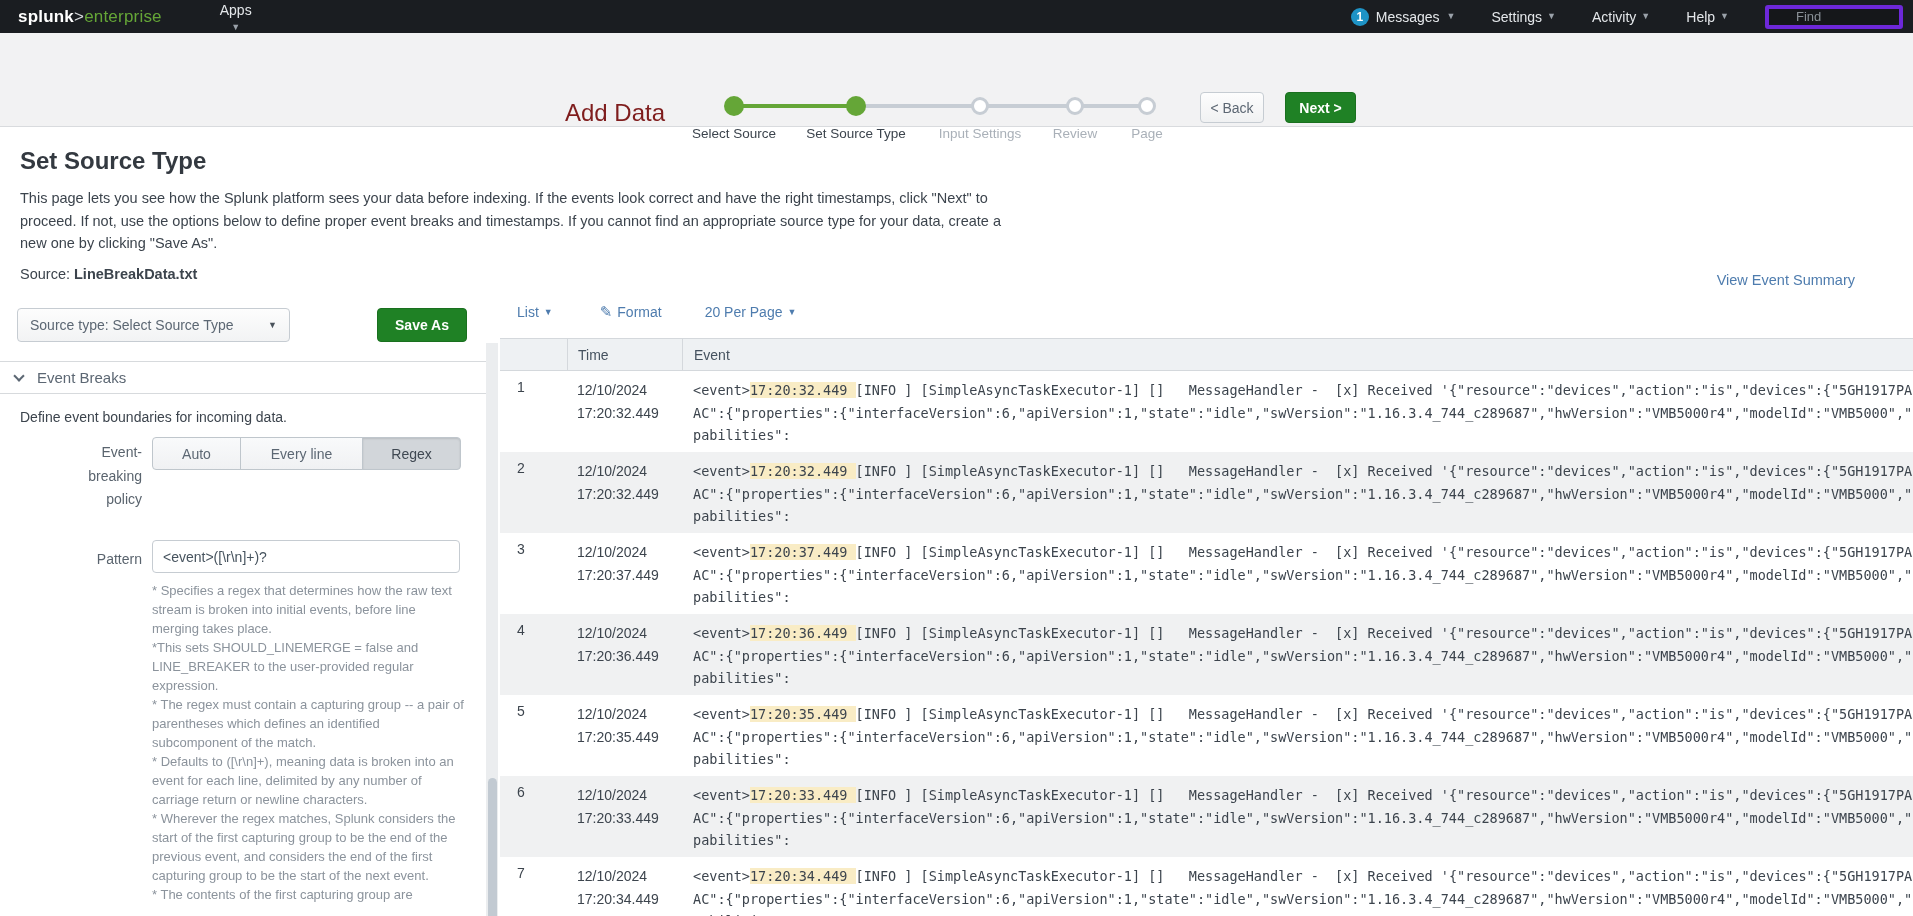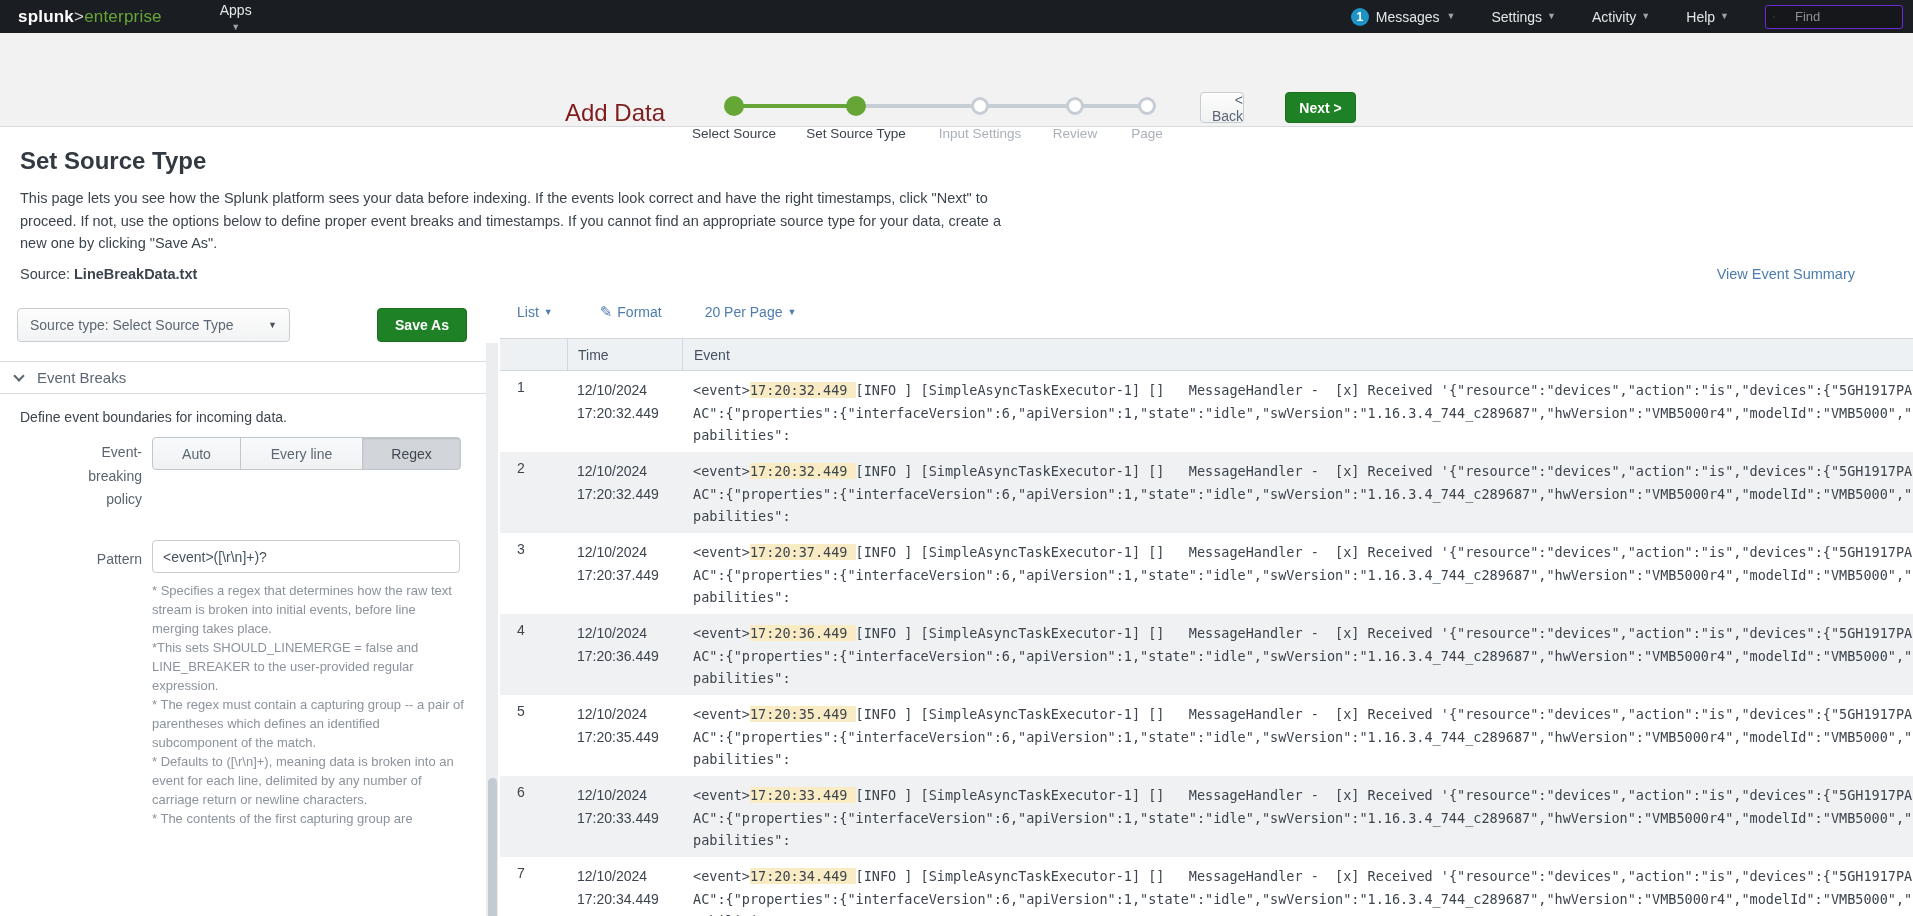--- a/index.html
+++ b/index.html
@@ -20,21 +20,21 @@
   .nav-item { display:flex; align-items:center; gap:5px; font-size:14px; color:#e4e7ea; cursor:pointer; }
   .nav-apps { margin-left:58px;flex-direction:column; }
   .caret { font-size:9px; color:#9aa1a9; line-height:1; }
   .nav-right { margin-left:auto; display:flex; align-items:center; gap:36px; margin-right:10px; }
   .badge {
     width:18px; height:18px; border-radius:50%; background:#1e93c6; color:#fff;
     font-size:12px; display:flex; align-items:center; justify-content:center; font-weight:bold;
   }
   .msg-group { display:flex; align-items:center; gap:7px; }
   .findbox {
-    width:138px; height:24px; border:1px solid #6d28d9; border-radius:3px;
+    width:138px; height:24px; border:4px solid #6d28d9; border-radius:3px;
     background:#15171a; display:flex; align-items:center; padding:0 7px; gap:20px;
   }
   .findbox input {
     background:transparent; border:none; outline:none; color:#c5cad0;
     font-size:13px; width:100px; font-family:"Liberation Sans", sans-serif;
   }
   .findbox input::placeholder { color:#8a9097; }
   
   .hband {
     position:absolute; left:0; top:33px; width:1913px; height:94px;
@@ -45,33 +45,33 @@
   .step-line.green { background:#65a637; }
   .step-line.gray { background:#c7cdd4; }
   .step-dot { position:absolute; border-radius:50%; }
   .step-dot.on { width:20px; height:20px; top:63px; background:#65a637; }
   .step-dot.off { width:18px; height:18px; top:64px; background:#fff; border:3px solid #c7cdd4; }
   .step-label { position:absolute; top:93px; transform:translateX(-50%); font-size:13.5px; white-space:nowrap; }
   .step-label.on { color:#3c444d; }
   .step-label.off { color:#a9b0b8; }
   .btn { display:inline-flex; align-items:center; justify-content:center; border-radius:4px; font-size:14px; cursor:pointer; }
   .btn-back {
-    position:absolute; left:1200px; top:59px; width:44px; height:31px;
-    background:linear-gradient(#fdfdfd,#f0f1f2); border:1px solid #c6ccd2; color:#5c6773;text-align:right;
+    position:absolute; left:1200px; top:59px; width:64px; height:31px;
+    background:linear-gradient(#fdfdfd,#f0f1f2); border:1px solid #c6ccd2; color:#5c6773;
   }
   .btn-next {
     position:absolute; left:1285px; top:59px; width:71px; height:31px;
     background:#1f8125; border:1px solid #1a701f; color:#fff; font-weight:bold;
   }
   
   .page-title { position:absolute; left:20px; top:147px; font-size:24px; font-weight:bold; color:#333940; }
   .page-desc { position:absolute; left:20px; top:187px; width:990px; font-size:14.5px; line-height:22.5px; color:#3c444d; }
   .source-line { position:absolute; left:20px; top:266px; font-size:14.5px; color:#3c444d; }
   .source-line b { font-weight:bold; }
-  .summary-link { position:absolute; right:58px; top:266px; font-size:14.5px; color:#4e7cae; cursor:pointer; }
+  .summary-link { position:absolute; right:58px; top:272px; font-size:14.5px; color:#4e7cae; cursor:pointer; }
   
   .dd-btn {
     position:absolute; left:17px; top:308px; width:273px; height:34px;
     background:linear-gradient(#fdfdfd,#f2f3f4); border:1px solid #c6ccd2; border-radius:4px;
     display:flex; align-items:center; justify-content:space-between; padding:0 12px;
     font-size:14px; color:#5c6773; cursor:pointer;
   }
   .dd-btn .caret { color:#4a525b; }
   .btn-saveas { position:absolute; left:377px; top:308px; width:90px; height:34px; background:#1f8125; border:1px solid #1a701f; color:#fff; font-weight:bold; }
   .section-hd {
@@ -223,20 +223,21 @@
 </div>
 
 <div class="form-label lbl-pattern">Pattern</div>
 <input class="pattern-input" type="text" value="&lt;event&gt;([\r\n]+)?" style="">
 
 <div class="help">
   <p>* Specifies a regex that determines how the raw text stream is broken into initial events, before line merging takes place.</p>
   <p>*This sets SHOULD_LINEMERGE = false and LINE_BREAKER to the user-provided regular expression.</p>
   <p>* The regex must contain a capturing group -- a pair of parentheses which defines an identified subcomponent of the match.</p>
   <p>* Defaults to ([\r\n]+), meaning data is broken into an event for each line, delimited by any number of carriage return or newline characters.</p>
+  <p>* Wherever the regex matches, Splunk considers the start of the first capturing group to be the end of the previous event, and considers the end of the first capturing group to be the start of the next event.</p>
   <p>* The contents of the first capturing group are</p>
 </div>
 
 <div class="lscroll-track"></div>
 <div class="lscroll-thumb"></div>
 
 <div class="toolbar">
   <span class="t-item t-list">
     <span>List</span>
     <span class="caret">▼</span>

